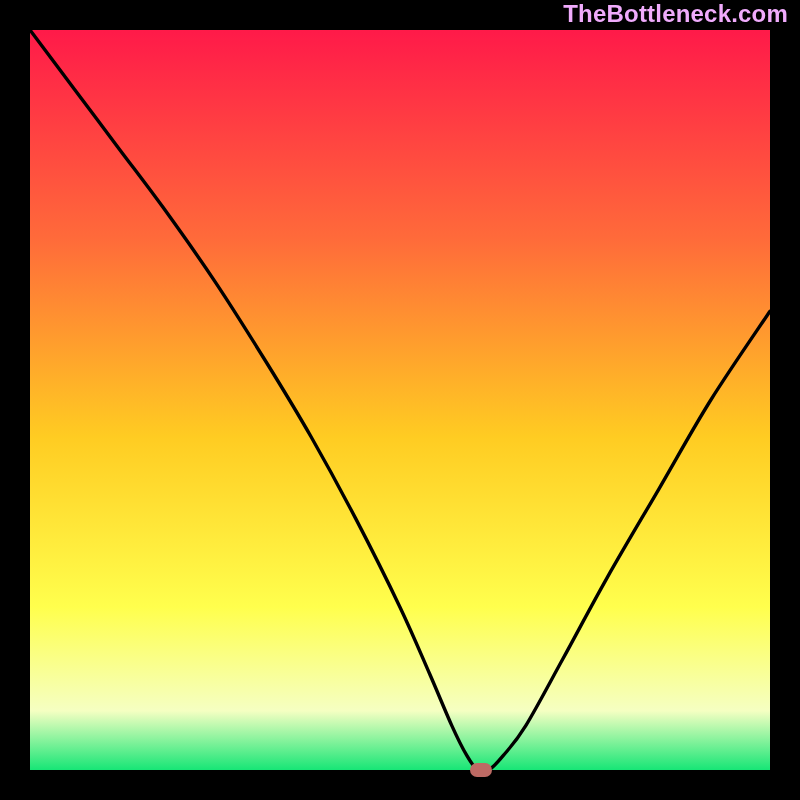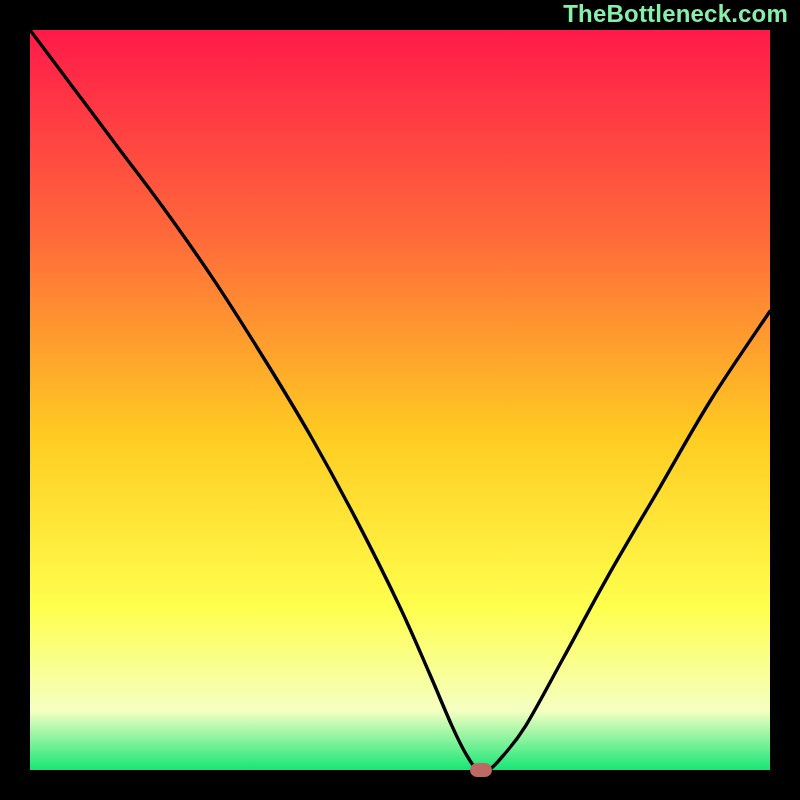--- a/index.html
+++ b/index.html
@@ -15,21 +15,21 @@
     width: 800px;
     height: 800px;
   }
   .watermark {
     position: absolute;
     top: 0;
     right: 12px;
     font-family: Arial, Helvetica, sans-serif;
     font-size: 24px;
     font-weight: 600;
-    color: #86efac;
+    color: #f0abfc;
     letter-spacing: 0.2px;
     z-index: 5;
   }
   .plot-outer {
     position: absolute;
     left: 30px;
     top: 30px;
     width: 740px;
     height: 740px;
     background: #000000;

